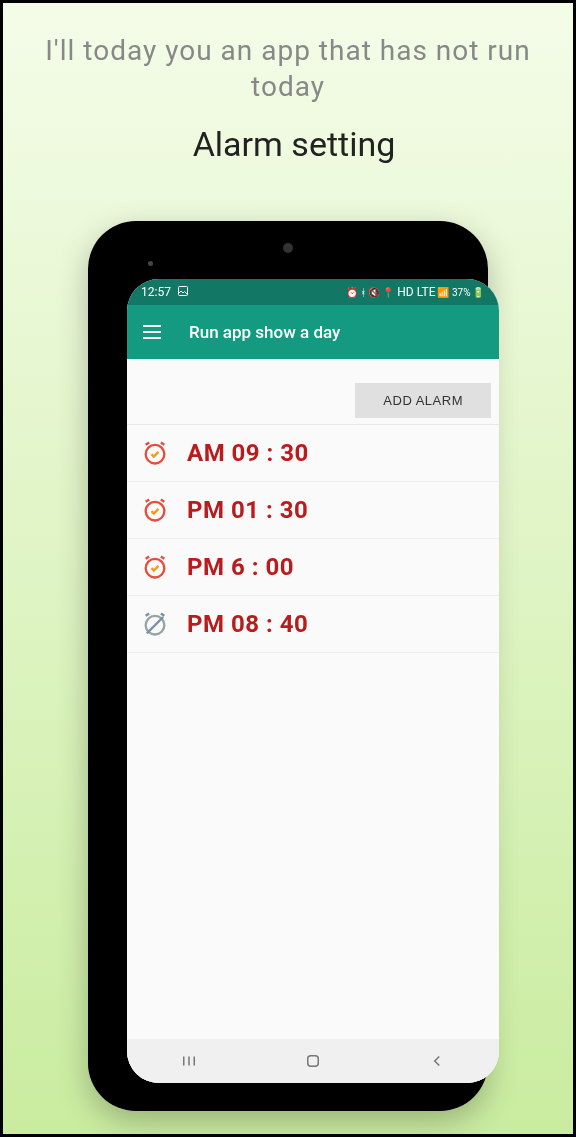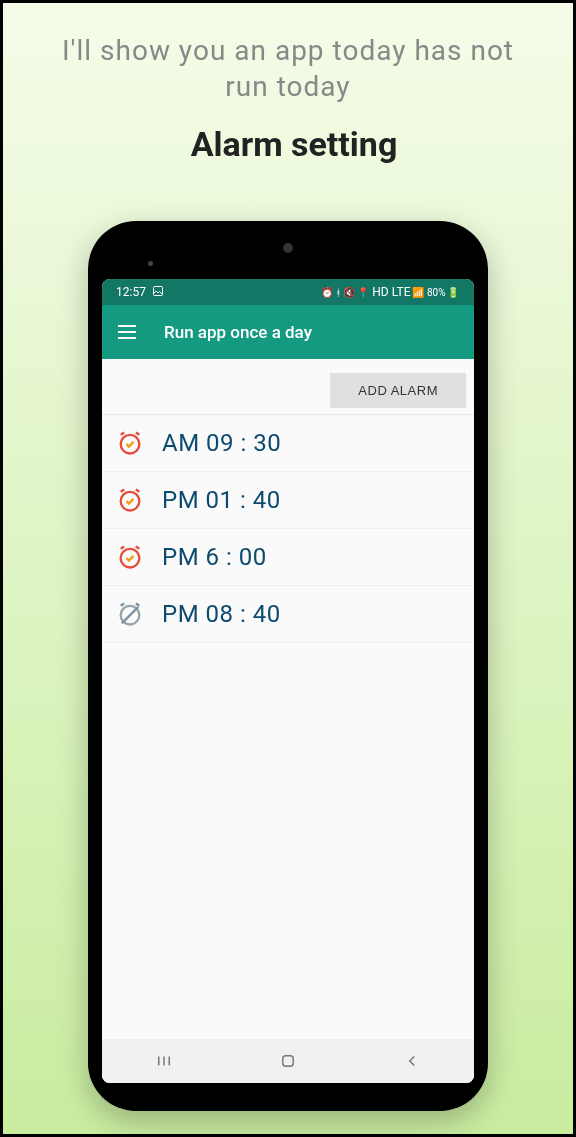--- a/index.html
+++ b/index.html
@@ -19,21 +19,21 @@
       font-weight: 400;
       margin-top: 30px;
       letter-spacing: 1px;
       padding: 0 40px;
       line-height: 1.3;
     }
     .promo-title {
       text-align: center;
       color: #222;
       font-size: 34px;
-      font-weight: 700;
+      font-weight: 400;
       margin-top: 18px;
       padding-left: 12px;
     }
     .phone-frame {
       position: absolute;
       left: 50%;
       transform: translateX(-50%);
       top: 218px;
       width: 400px;
       height: 890px;
@@ -58,25 +58,26 @@
       left: 60px;
       width: 5px;
       height: 5px;
       background: #444;
       border-radius: 50%;
     }
     .phone-screen {
       width: 100%;
       height: 100%;
       background: #fafafa;
-      border-radius: 8px;
+      border-radius: 32px;
       overflow: hidden;
       margin-top: 44px;
       height: calc(100% - 58px);
       position: relative;
+      margin-left: 25px;
     }
     .status-bar {
       height: 26px;
       background: #137766;
       display: flex;
       justify-content: space-between;
       align-items: center;
       padding: 0 14px;
       color: #fff;
       font-size: 12px;
@@ -117,21 +118,21 @@
       font-size: 17px;
       font-weight: 500;
     }
     .content {
       background: #fafafa;
       height: calc(100% - 80px);
     }
     .add-btn-row {
       display: flex;
       justify-content: flex-end;
-      padding: 14px 8px 6px 0;
+      padding: 24px 8px 6px 0;
       border-bottom: 1px solid #e8e8e8;
     }
     .add-btn {
       background: #e0e0e0;
       border: none;
       padding: 10px 28px;
       font-size: 13px;
       font-weight: 500;
       color: #333;
       cursor: pointer;
@@ -148,22 +149,22 @@
       gap: 18px;
       cursor: pointer;
     }
     .alarm-icon {
       width: 28px;
       height: 28px;
       flex-shrink: 0;
     }
     .alarm-time {
       font-size: 24px;
-      font-weight: 400;
-      color: #0c4a6e;
+      font-weight: 700;
+      color: #b91c1c;
       letter-spacing: 0.5px;
     }
     .nav-bar {
       position: absolute;
       bottom: 0;
       left: 0;
       right: 0;
       height: 44px;
       background: #f0f0f0;
       display: flex;
@@ -176,21 +177,21 @@
       display: flex;
       align-items: center;
       justify-content: center;
       cursor: pointer;
       color: #666;
     }
   </style>
 </head>
 <body>
 
-<div class="promo-text">I'll show you an app today has not run today</div>
+<div class="promo-text">I'll today you an app that has not run today</div>
 <div class="promo-title">Alarm setting</div>
 
 <div class="phone-frame">
   <div class="phone-notch"></div>
   <div class="phone-dot"></div>
   <div class="phone-screen">
 
     <div class="status-bar">
       <div class="status-left">
         <span>12:57</span>
@@ -201,32 +202,32 @@
             </svg>
         </span>
       </div>
       <div class="status-right">
         <span>⏰</span>
         <span>ᚼ</span>
         <span>🔇</span>
         <span>📍</span>
         <span style="font-size:12px;">HD LTE</span>
         <span>📶</span>
-        <span>80%</span>
+        <span>37%</span>
         <span>🔋</span>
       </div>
     </div>
 
     <div class="app-bar">
       <div class="hamburger">
         <span></span>
           <span></span>
           <span></span>
       </div>
-      <div class="app-title">Run app once a day</div>
+      <div class="app-title">Run app show a day</div>
     </div>
 
     <div class="content">
       <div class="add-btn-row">
         <button class="add-btn">ADD ALARM</button>
       </div>
 
       <ul class="alarm-list" id="alarm-list">
           <li class="alarm-item">
             <span class="alarm-icon"><svg viewBox="0 0 24 24" width="28" height="28">
@@ -235,21 +236,21 @@
                 <path d="M9 13l2 2 4-4" stroke="#f39c12" stroke-width="2" fill="none"></path>
               </svg></span>
             <span class="alarm-time">AM  09 : 30</span>
           </li>
           <li class="alarm-item">
             <span class="alarm-icon"><svg viewBox="0 0 24 24" width="28" height="28">
                 <circle cx="12" cy="13" r="8" fill="none" stroke="#e74c3c" stroke-width="2"></circle>
                 <path d="M4 5l3-2M20 5l-3-2" stroke="#e74c3c" stroke-width="2" fill="none"></path>
                 <path d="M9 13l2 2 4-4" stroke="#f39c12" stroke-width="2" fill="none"></path>
               </svg></span>
-            <span class="alarm-time">PM  01 : 40</span>
+            <span class="alarm-time">PM  01 : 30</span>
           </li>
           <li class="alarm-item">
             <span class="alarm-icon"><svg viewBox="0 0 24 24" width="28" height="28">
                 <circle cx="12" cy="13" r="8" fill="none" stroke="#e74c3c" stroke-width="2"></circle>
                 <path d="M4 5l3-2M20 5l-3-2" stroke="#e74c3c" stroke-width="2" fill="none"></path>
                 <path d="M9 13l2 2 4-4" stroke="#f39c12" stroke-width="2" fill="none"></path>
               </svg></span>
             <span class="alarm-time">PM  6 : 00</span>
           </li>
           <li class="alarm-item">

